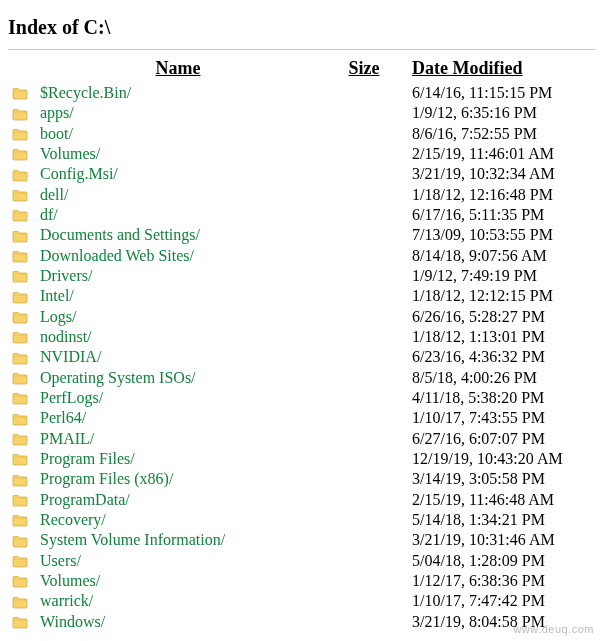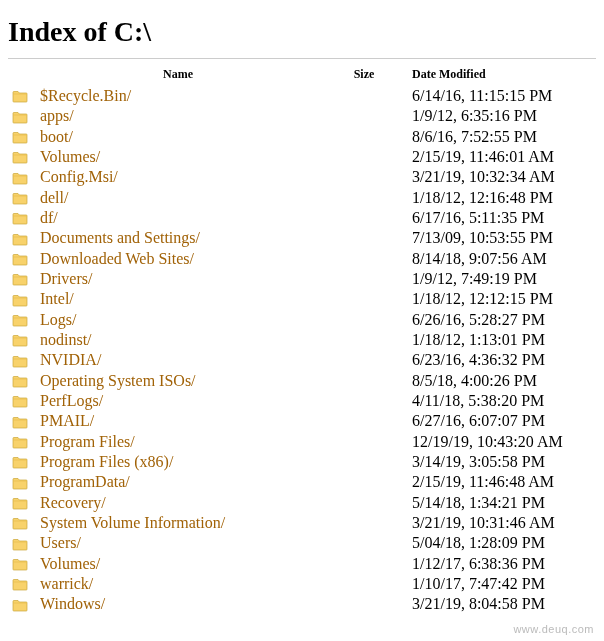--- a/index.html
+++ b/index.html
@@ -3,46 +3,47 @@
   <meta charset="utf-8">
   <style>
     body {
       font-family: "Times New Roman", Times, serif;
       margin: 8px;
       background: #ffffff;
       color: #000000;
       width: 588px;
     }
     h1 {
-      font-size: 28px;
+      font-size: 20px;
       font-weight: bold;
       margin: 8px 0 10px 0;
     }
     hr {
       border: none;
       border-top: 1px solid #cccccc;
       margin: 4px 0 6px 0;
     }
     table {
       width: 100%;
       border-collapse: collapse;
     }
     th {
       font-weight: bold;
-      font-size: 12px;
+      font-size: 18px;
       padding: 2px 4px 4px 4px;
+      text-decoration: underline;
     }
     td {
       font-size: 16px;
       padding: 1px 4px;
       vertical-align: middle;
       white-space: nowrap;
     }
     a.entry {
-      color: #a16207;
+      color: #15803d;
       text-decoration: none;
     }
     .col-icon { width: 20px; }
     .col-name { text-align: center; }
     .col-size { width: 80px; }
     .col-date { width: 180px; text-align: left; }
     td.cell-icon { width: 20px; }
     td.cell-name { text-align: left; }
     td.cell-size { text-align: right; }
     td.cell-date { }
@@ -326,20 +327,35 @@
       <tr>
       <td class="cell-icon">
         <span class="folder-icon">
           <svg viewBox="0 0 16 16" width="16" height="16">
             <path d="M1 3.2 C1 2.8 1.3 2.5 1.7 2.5 L6 2.5 L7.4 4 L14.3 4 C14.7 4 15 4.3 15 4.7 L15 12.3 C15 12.7 14.7 13 14.3 13 L1.7 13 C1.3 13 1 12.7 1 12.3 Z" fill="#f8d26b" stroke="#caa63a" stroke-width="0.7"></path>
             <path d="M1 5 L15 5" stroke="#e6bd4d" stroke-width="0.7"></path>
           </svg>
         </span>
       </td>
       <td class="cell-name">
+        <a href="#" class="entry">Perl64/</a>
+      </td>
+      <td class="cell-size"></td>
+      <td class="cell-date">1/10/17, 7:43:55 PM</td>
+    </tr>
+      <tr>
+      <td class="cell-icon">
+        <span class="folder-icon">
+          <svg viewBox="0 0 16 16" width="16" height="16">
+            <path d="M1 3.2 C1 2.8 1.3 2.5 1.7 2.5 L6 2.5 L7.4 4 L14.3 4 C14.7 4 15 4.3 15 4.7 L15 12.3 C15 12.7 14.7 13 14.3 13 L1.7 13 C1.3 13 1 12.7 1 12.3 Z" fill="#f8d26b" stroke="#caa63a" stroke-width="0.7"></path>
+            <path d="M1 5 L15 5" stroke="#e6bd4d" stroke-width="0.7"></path>
+          </svg>
+        </span>
+      </td>
+      <td class="cell-name">
         <a href="#" class="entry">PMAIL/</a>
       </td>
       <td class="cell-size"></td>
       <td class="cell-date">6/27/16, 6:07:07 PM</td>
     </tr>
       <tr>
       <td class="cell-icon">
         <span class="folder-icon">
           <svg viewBox="0 0 16 16" width="16" height="16">
             <path d="M1 3.2 C1 2.8 1.3 2.5 1.7 2.5 L6 2.5 L7.4 4 L14.3 4 C14.7 4 15 4.3 15 4.7 L15 12.3 C15 12.7 14.7 13 14.3 13 L1.7 13 C1.3 13 1 12.7 1 12.3 Z" fill="#f8d26b" stroke="#caa63a" stroke-width="0.7"></path>

